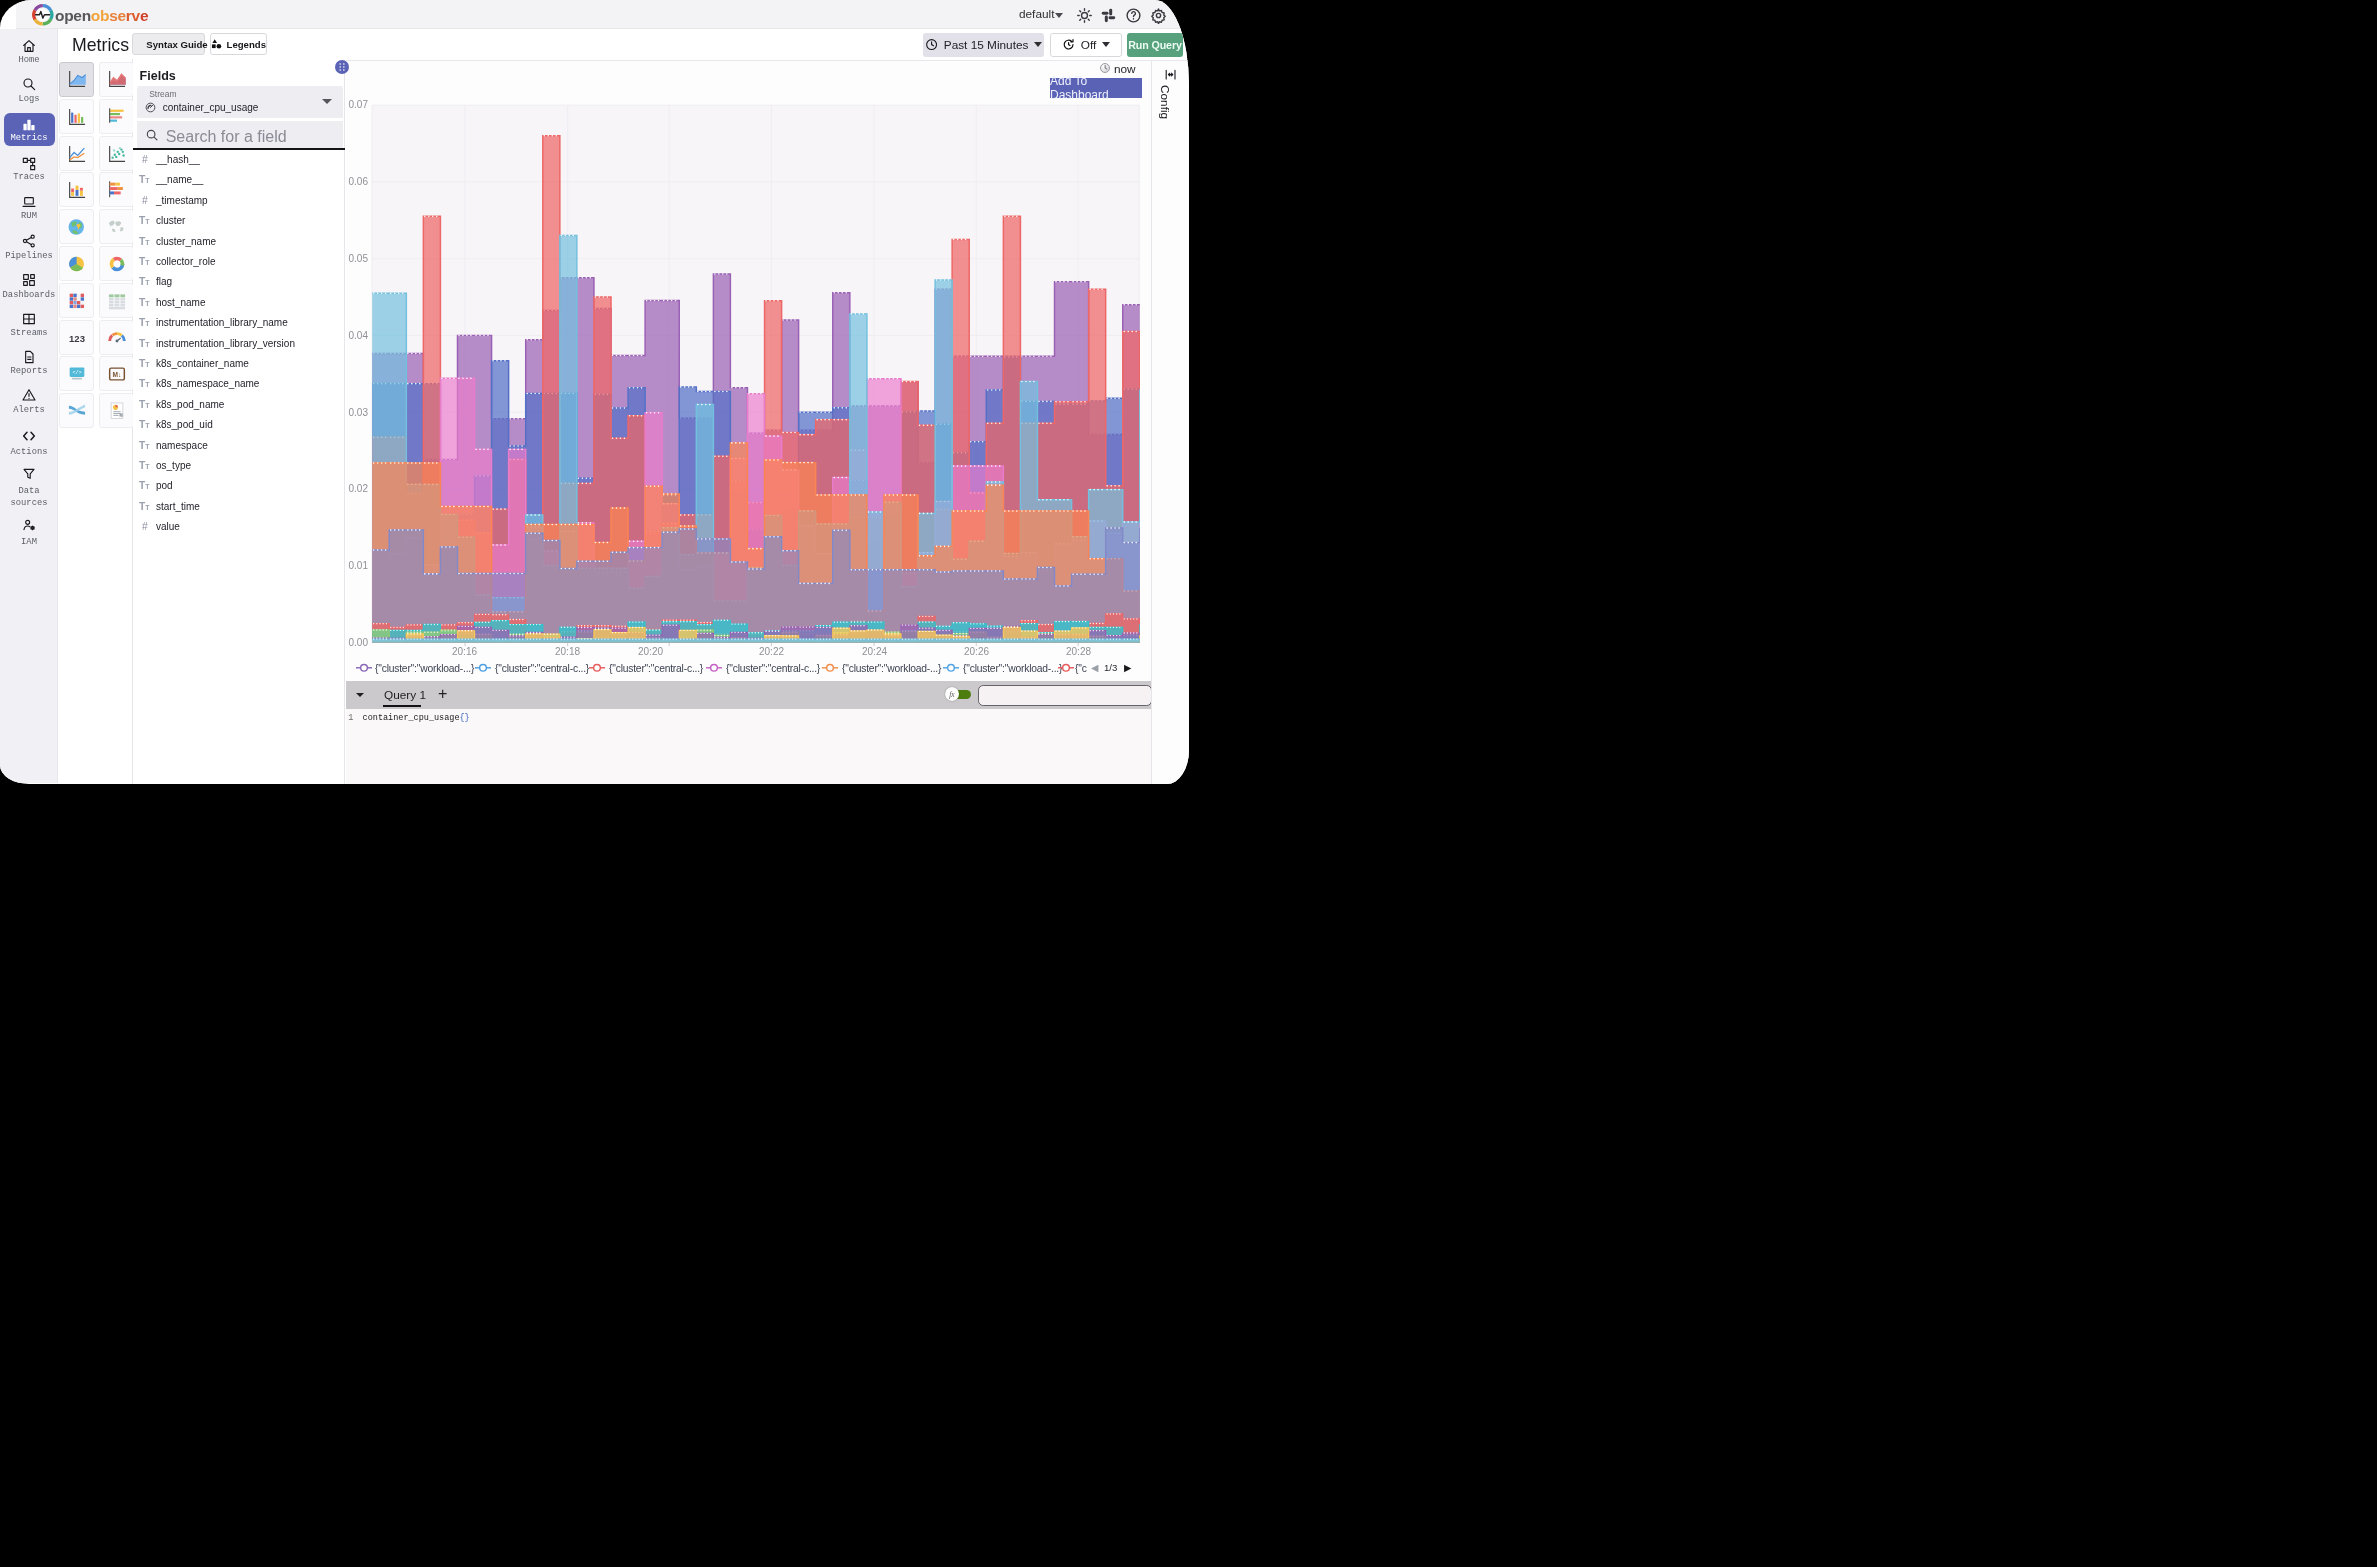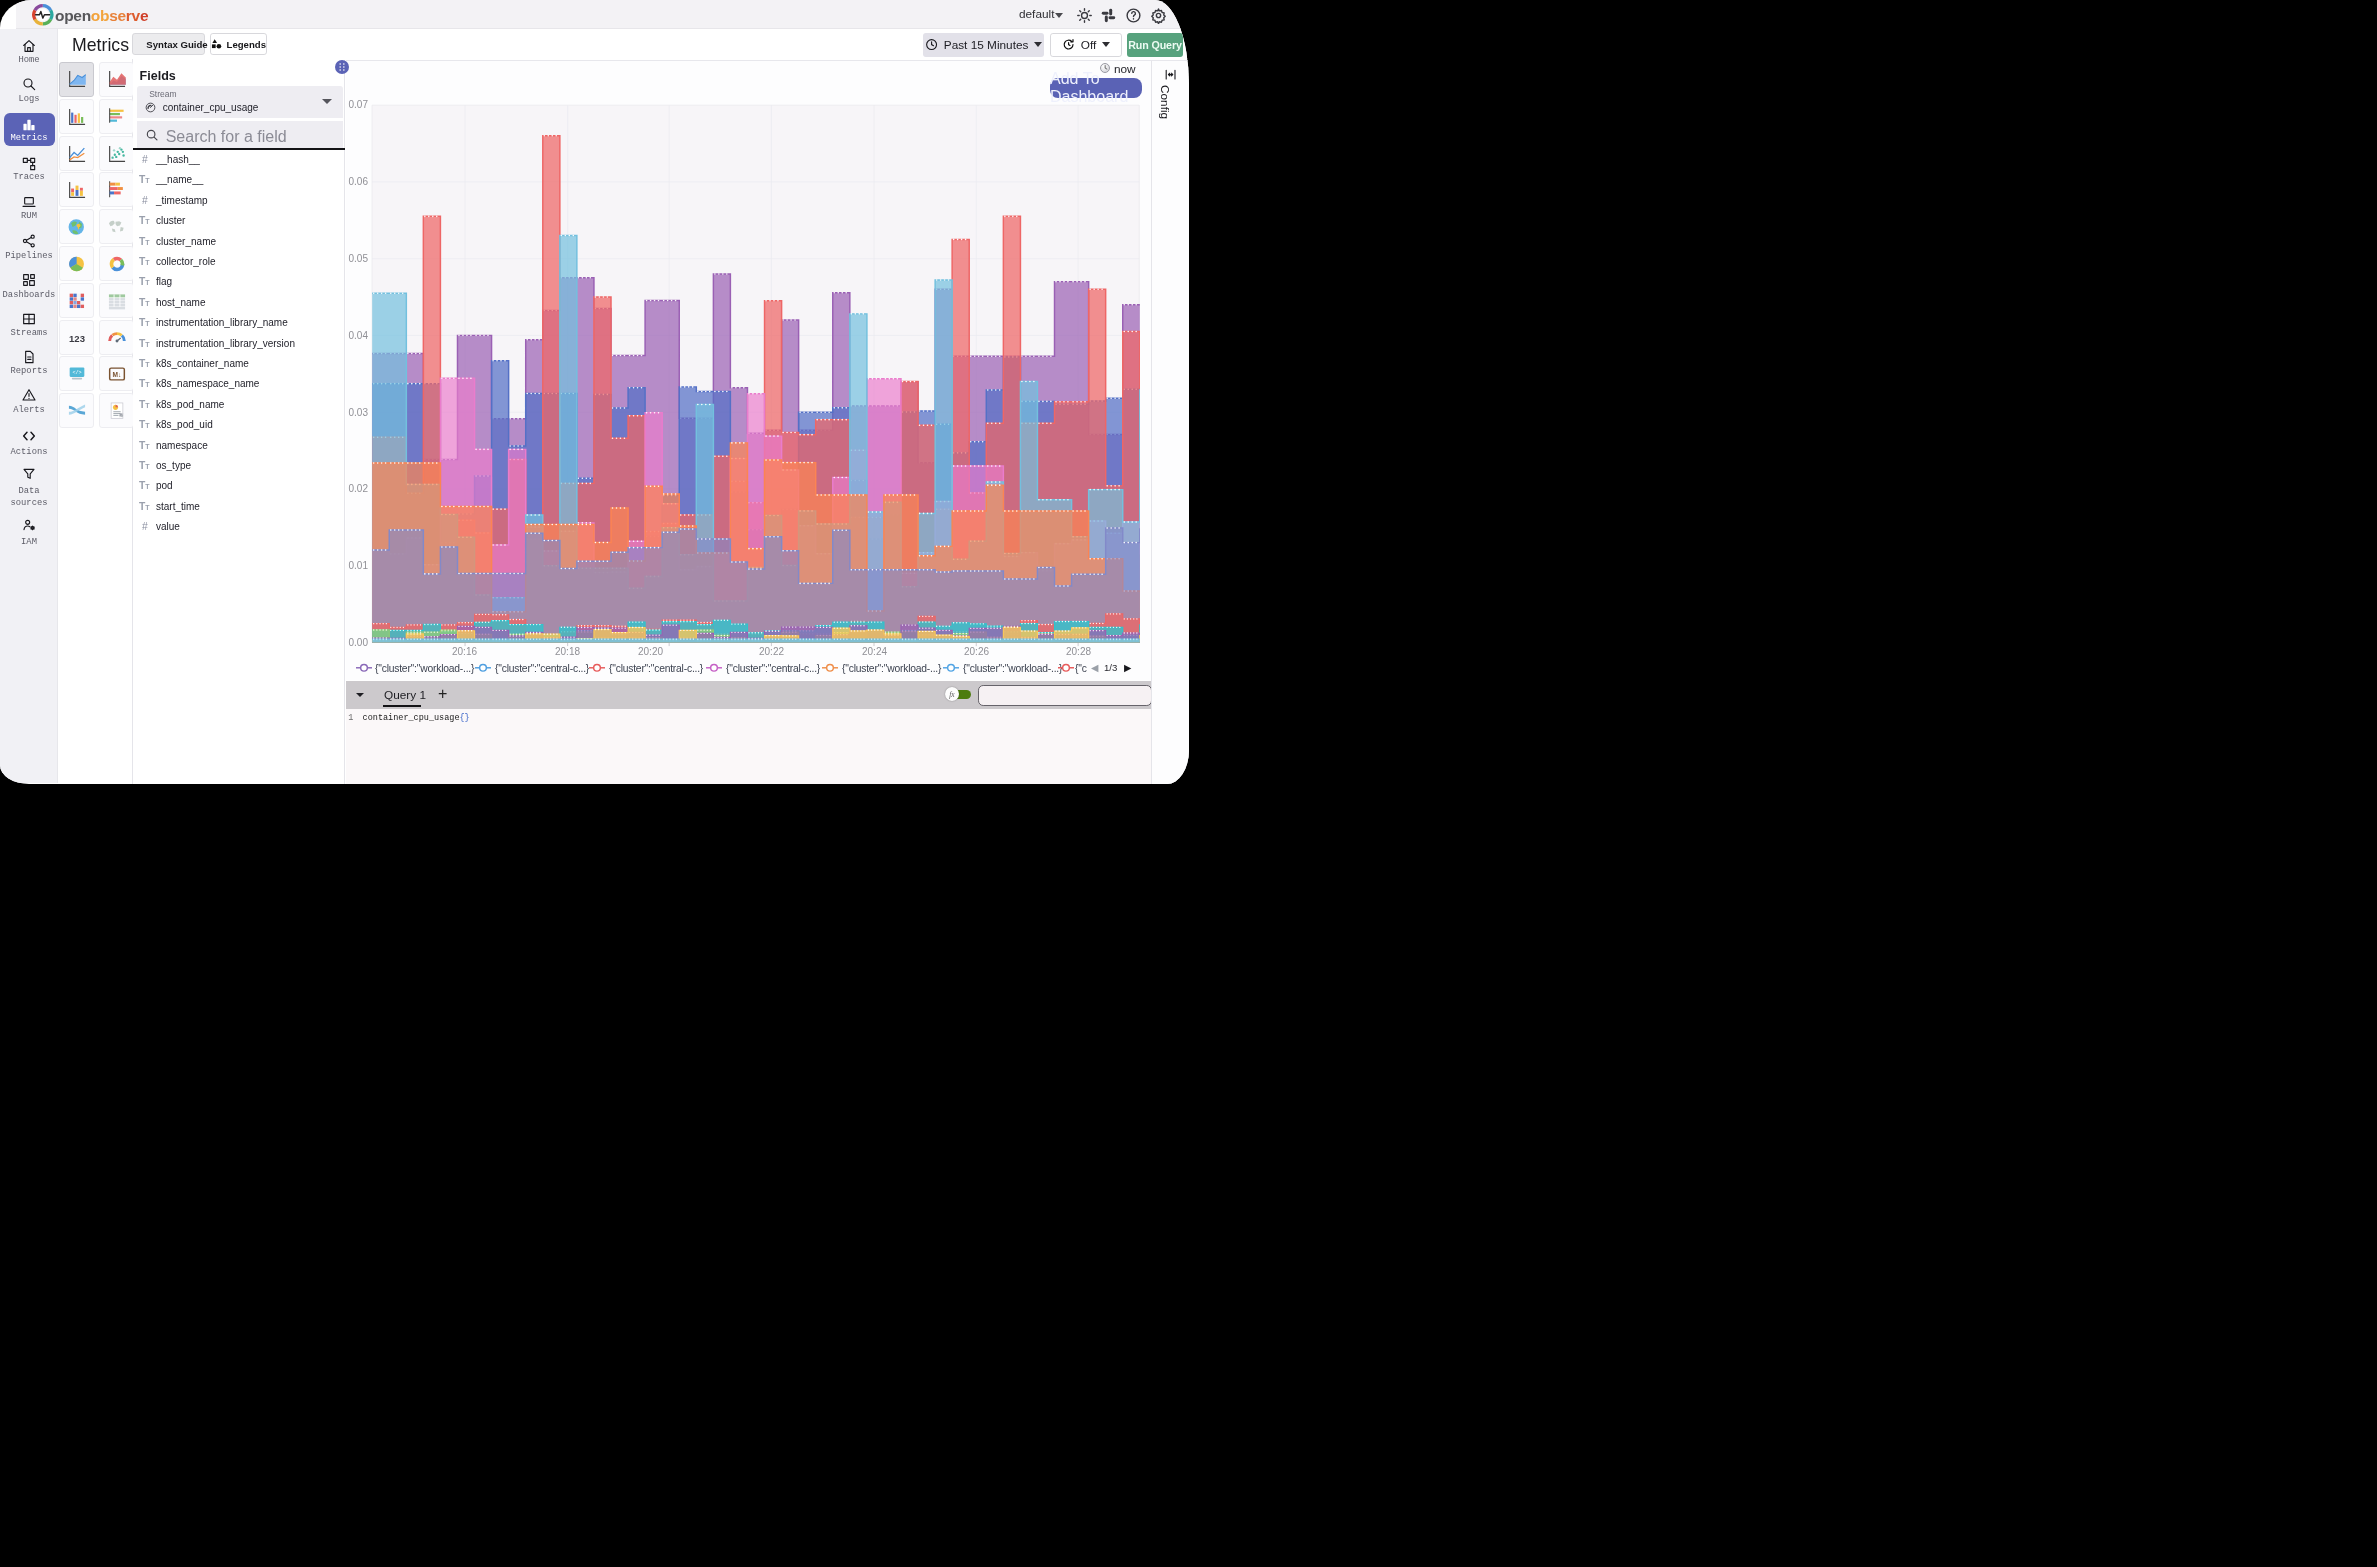--- a/index.html
+++ b/index.html
@@ -41,21 +41,21 @@
 .fi-txt span { font-size:7px; }
 .fname { position:absolute; left:23px; top:4.4px; font-size:10px; color:#23232c; }
 .chartpanel { position:absolute; left:346px; top:60px; width:805px; height:620px; background:#fdfdfe; border-top:0.7px solid #e7e7ec; }
 .plotbg { position:absolute; left:372px; top:105px; width:768px; height:538px; background:#f7f5f8; }
 .gridsvg { position:absolute; left:0; top:0; pointer-events:none; }
 .chartsvg { position:absolute; left:372px; top:105px; }
 .ylab { position:absolute; left:317px; width:51px; text-align:right; font-size:10px; color:#8f8f95; }
 .xlab { position:absolute; top:646px; width:37px; text-align:center; font-size:10px; color:#8f8f95; }
 .now { position:absolute; left:1114px; top:62px; font-size:11.8px; color:#26262c; }
 .nowclock { position:absolute; left:1100px; top:63px; width:10.3px; height:10.3px; border-radius:50%; background:radial-gradient(circle at 35% 30%, #fefefe, #cfcfd4); border:0.7px solid #9a9aa2; }
-.addbtn { position:absolute; left:1050px; top:78px; width:92px; height:20px; background:#5a62b5; border-radius:8px; color:#eef0fc; font-size:16px; display:flex; align-items:center; justify-content:center; }
+.addbtn { position:absolute; left:1050px; top:78px; width:92px; height:20px; background:#5a62b5; border-radius:0; color:#eef0fc; font-size:12px; display:flex; align-items:center; justify-content:center; }
 .lm { position:absolute; top:663px; }
 .ltxt { position:absolute; top:663px; font-size:10.3px; letter-spacing:-0.2px; color:#3c4250; }
 .lpag { position:absolute; top:662px; font-size:9.6px; }
 .querybar { position:absolute; left:346px; top:681px; width:805px; height:28px; background:#ccc9cc; }
 .qb-caret { position:absolute; left:9.6px; top:11.8px; width:0; height:0; border-left:4px solid transparent; border-right:4px solid transparent; border-top:4.8px solid #1e1e23; }
 .qb-tab { position:absolute; left:38px; top:6.6px; font-size:11.8px; color:#1d1d22; }
 .qb-under { position:absolute; left:37px; top:24px; width:38px; height:1.8px; background:#131316; }
 .qb-plus { position:absolute; left:92px; top:3.7px; font-size:16px; color:#222; }
 .fx { position:absolute; left:604px; top:8.5px; width:20.6px; height:9.6px; background:#4d7c0f; border-radius:5.2px; }
 .fx-c { position:absolute; left:-5.2px; top:-2.2px; width:14px; height:14px; border-radius:50%; background:#fdfdfd; box-shadow:0 0 1.5px rgba(0,0,0,0.4); font-size:7.4px; font-style:italic; color:#555; display:flex; align-items:center; justify-content:center; font-family:"Liberation Serif",serif; }

